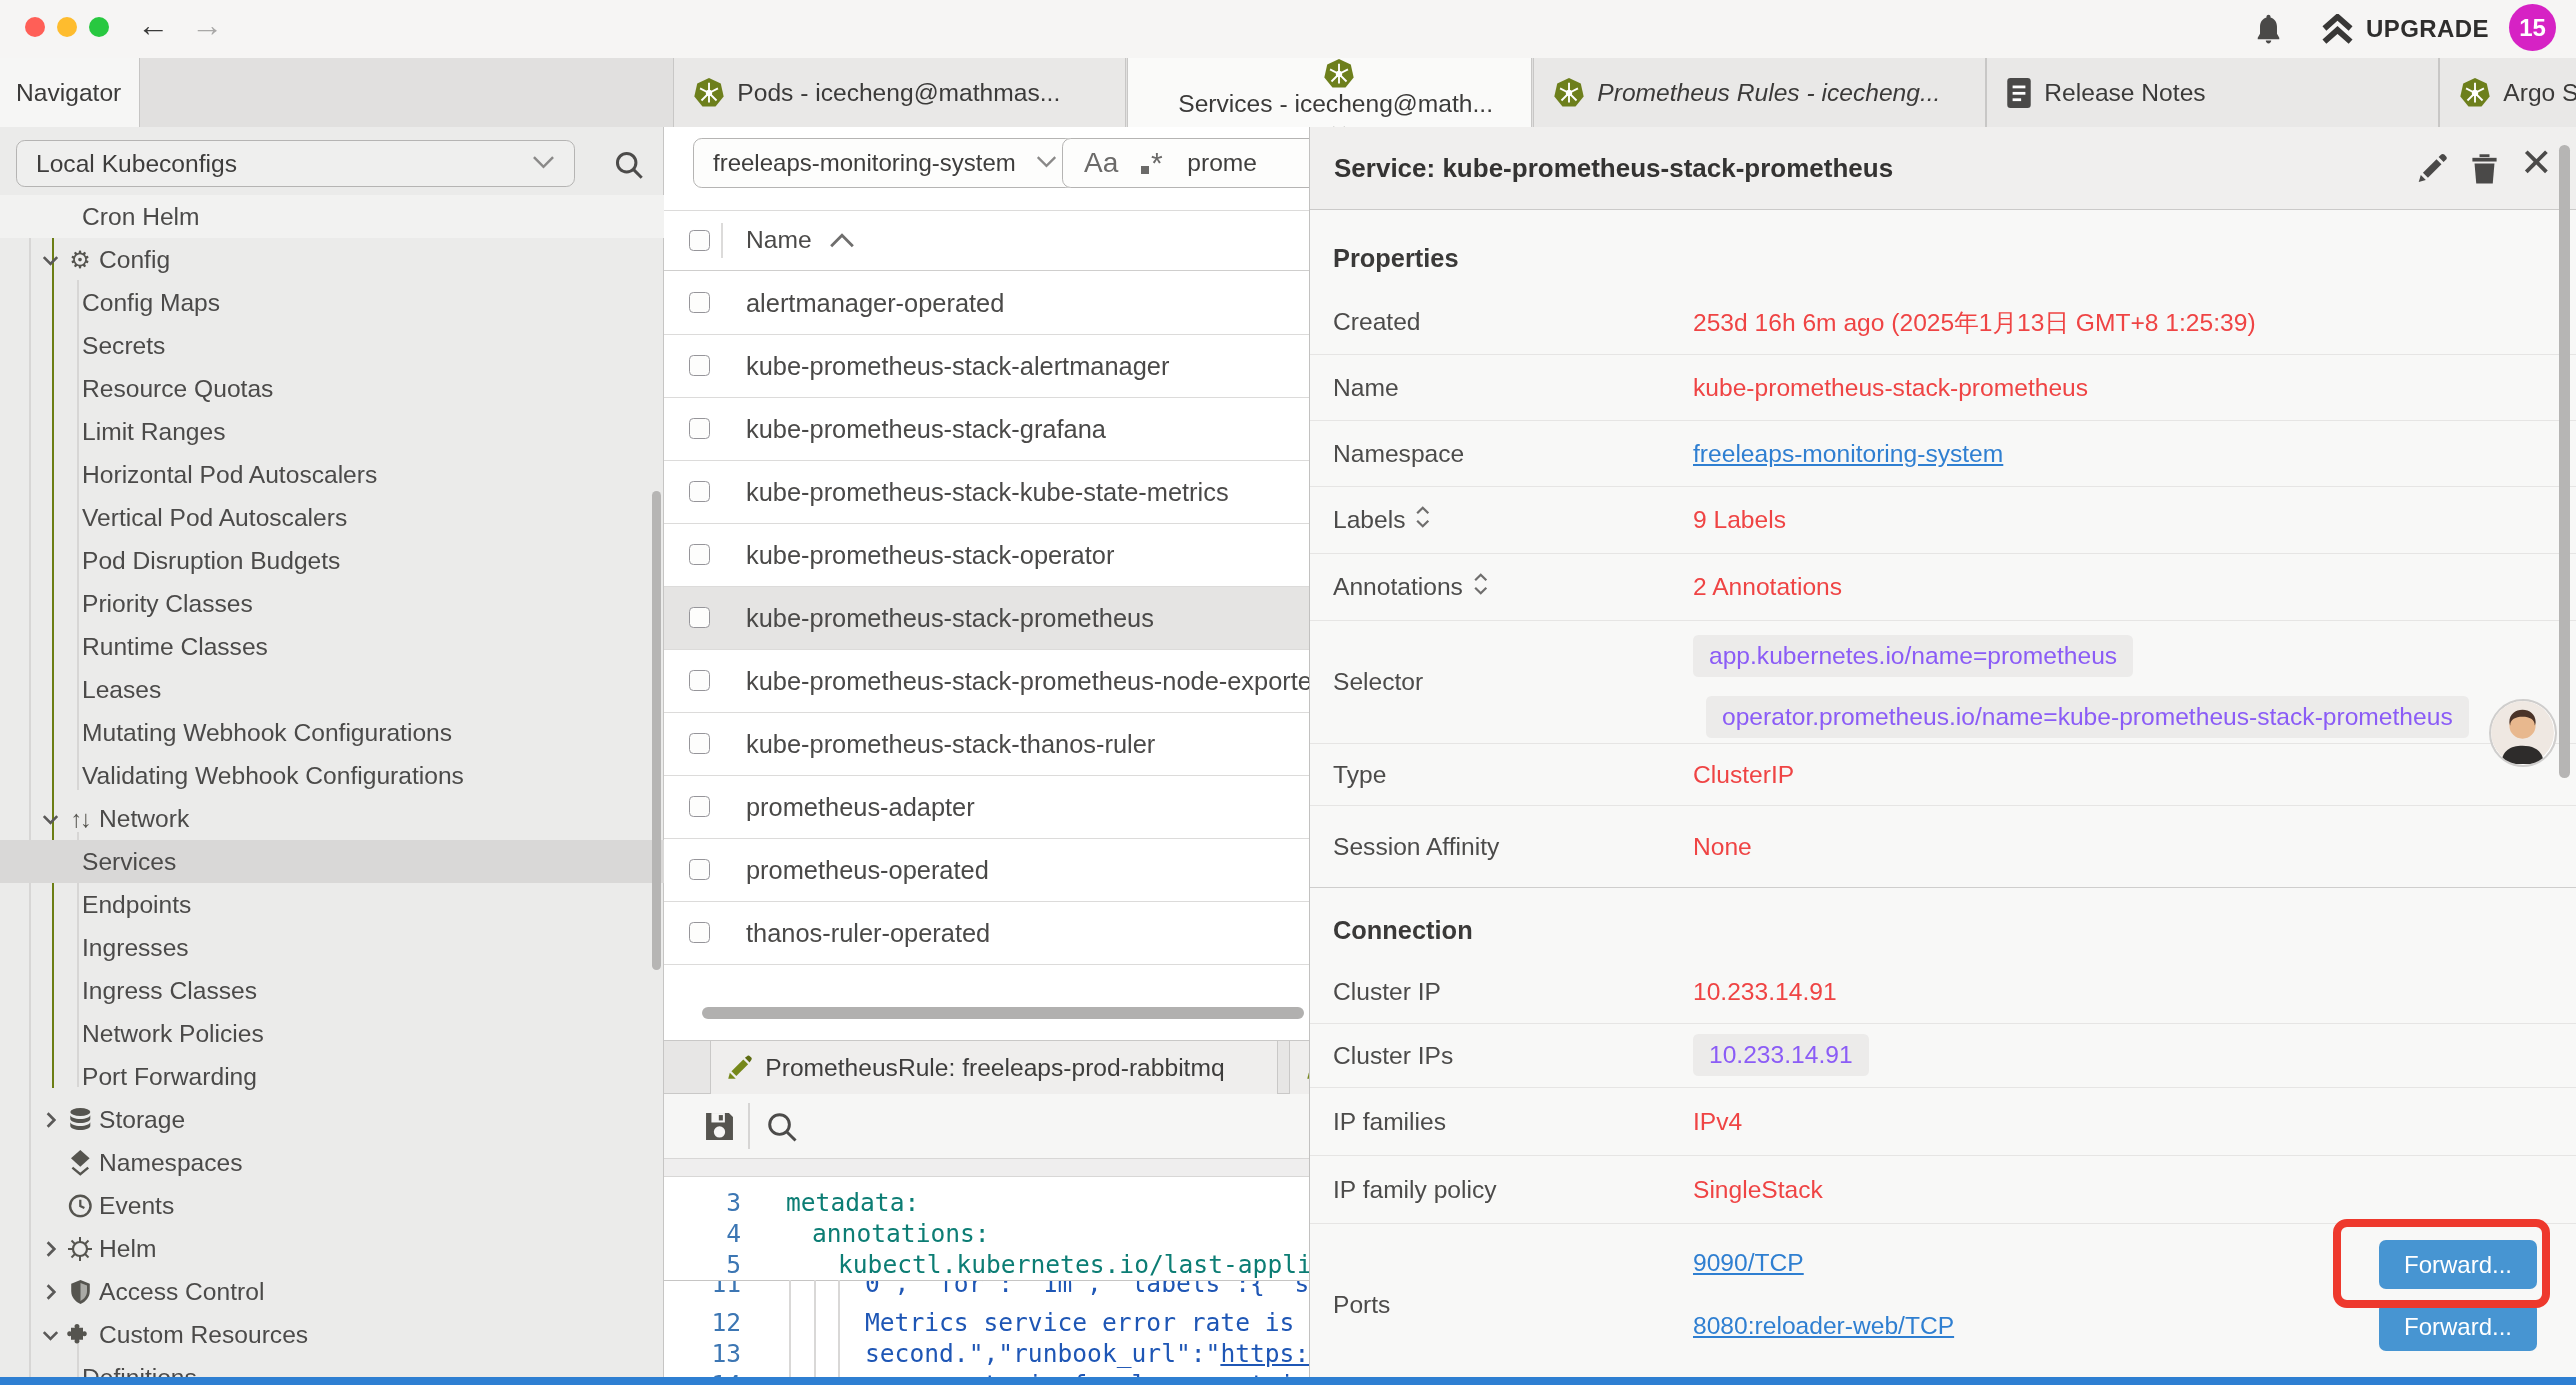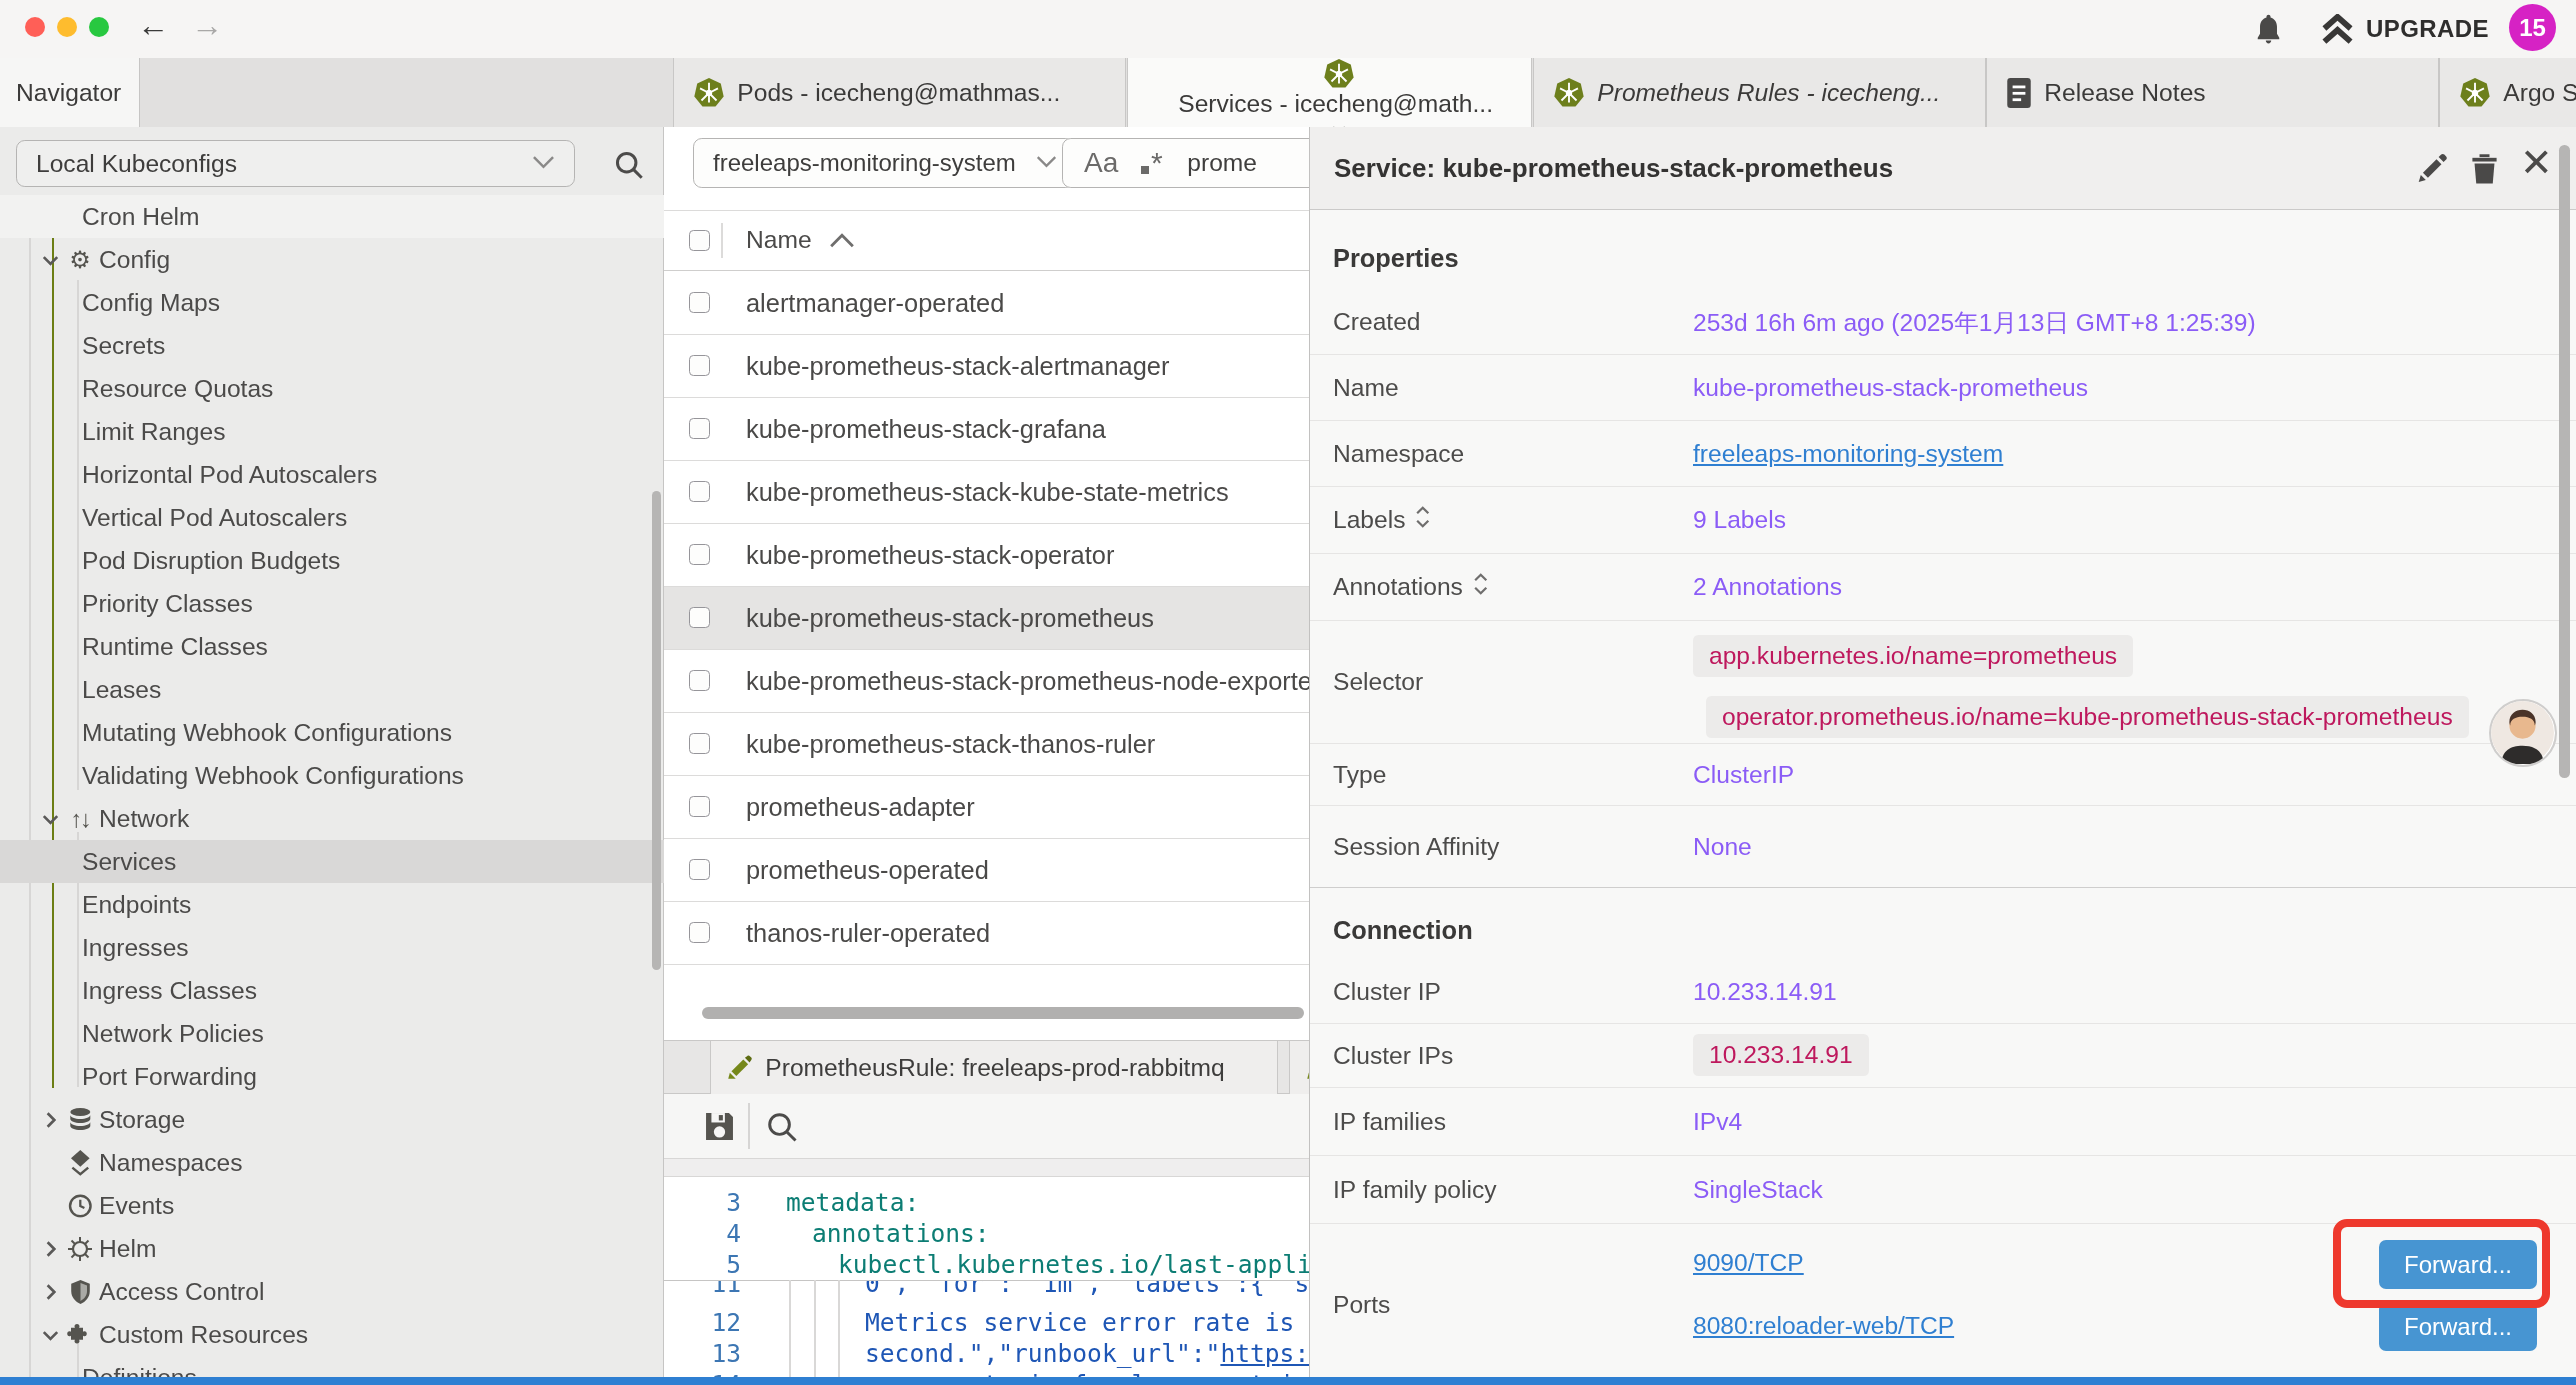--- a/index.html
+++ b/index.html
@@ -101,23 +101,23 @@
   .d-header{position:absolute;left:0;top:0;width:100%;height:83px;background:#f0efee;border-bottom:0.9px solid #cbcac9;box-sizing:border-box;}
   .d-title{position:absolute;left:24px;top:50%;transform:translateY(-50%);font-size:26px;font-weight:bold;color:#343332;white-space:nowrap;}
   .d-hicon{position:absolute;top:23px;}
   .d-close{position:absolute;left:1210px;top:16px;font-size:39px;color:#4b4a49;line-height:1;}
   .d-body{position:absolute;left:0;top:83px;width:100%;}
   .d-heading{position:relative;}
   .d-heading span{position:absolute;left:23px;bottom:16px;font-size:25.4px;font-weight:bold;color:#3a3938;}
   .d-row{position:relative;border-bottom:0.9px solid #e6e5e4;box-sizing:border-box;}
   .d-row.strong{border-bottom:1.8px solid #cfcecd;}
   .d-label{position:absolute;left:23px;top:50%;transform:translateY(-50%);font-size:24.6px;color:#4c4b4a;display:flex;align-items:center;gap:8.8px;}
-  .d-value{position:absolute;left:383px;top:50%;transform:translateY(-50%);font-size:24.6px;color:#8b5cf6;white-space:nowrap;}
+  .d-value{position:absolute;left:383px;top:50%;transform:translateY(-50%);font-size:24.6px;color:#ef4444;white-space:nowrap;}
   a.dlink{color:#2f7fd1;text-decoration:underline;}
-  .chip{display:inline-block;background:#ecebea;border-radius:5.3px;padding:7px 16px;font-size:24.6px;color:#be185d;white-space:nowrap;}
+  .chip{display:inline-block;background:#ecebea;border-radius:5.3px;padding:7px 16px;font-size:24.6px;color:#8b5cf6;white-space:nowrap;}
   .chips .chip{position:absolute;}
   .portlink{position:absolute;left:383px;font-size:24.6px;}
   .fwd-btn{position:absolute;left:1069px;width:158px;height:49px;background:#4795d2;border-radius:7px;color:#fff;
     font-size:24px;display:flex;align-items:center;justify-content:center;}
   .redbox{position:absolute;left:1023px;top:-5.3px;width:217px;height:89px;border:8px solid #ee392d;border-radius:14px;box-sizing:border-box;z-index:4;}
   .d-scroll{position:absolute;left:1249px;top:17.5px;width:11.4px;height:633px;background:#b6b5b4;border-radius:5.3px;}
   
   .avatar{position:absolute;left:2489px;top:699px;width:68px;height:68px;border-radius:50%;background:#e9e3de;
     border:2.6px solid #cfcecd;box-shadow:0 0 0 3.5px #ffffff inset;z-index:6;overflow:hidden;box-sizing:border-box;}
   .bluebar{position:absolute;left:0;top:1377px;width:2576px;height:8px;background:#2e7fd2;z-index:7;}

